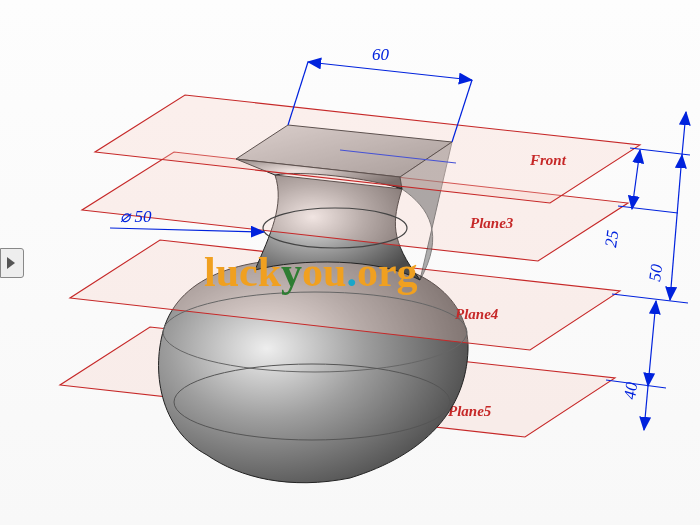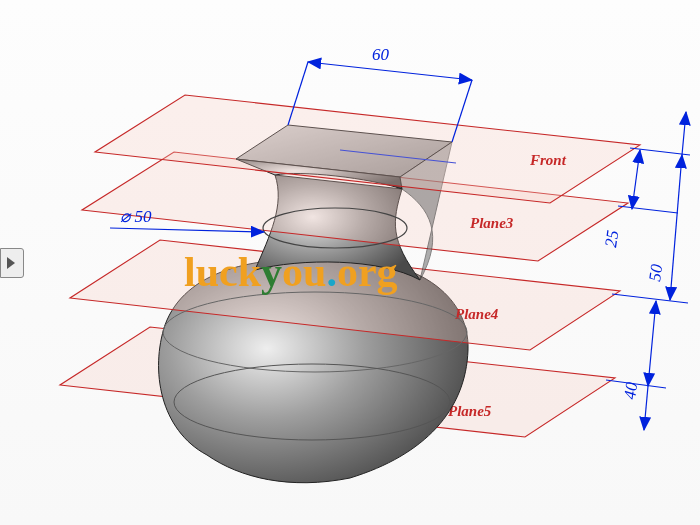--- a/index.html
+++ b/index.html
@@ -5,21 +5,21 @@
 html,body{margin:0;padding:0;width:700px;height:525px;background:#fff;font-family:Arial,sans-serif;overflow:hidden}
 .canvas{position:relative;width:700px;height:525px;background:linear-gradient(180deg,#fdfdfd,#f8f8f8)}
 .side-tab{position:absolute;left:0;top:248px;width:22px;height:28px;border:1px solid #888;background:#eee;border-radius:0 3px 3px 0}
 .side-tab::after{content:"";position:absolute;left:6px;top:8px;width:0;height:0;border-top:6px solid transparent;border-bottom:6px solid transparent;border-left:8px solid #555}
 svg.scene{position:absolute;left:0;top:0}
 .plane-quad{fill:rgba(248,205,195,0.28);stroke:#c62828;stroke-width:1.1}
 .dim-line{stroke:#0022dd;stroke-width:1.2;fill:none}
 .dim-text{font:italic 17px "Times New Roman",serif;fill:#0022dd}
 .model-face{stroke:#222;stroke-width:1}
 .plane-label{font:italic 600 15px "Times New Roman",serif;fill:#c62828}
-.wm{position:absolute;left:184px;top:248px;font:700 42px "Georgia",serif;letter-spacing:0}
+.wm{position:absolute;left:204px;top:248px;font:700 42px "Georgia",serif;letter-spacing:0}
 .wm .w1{color:#f0a020}
 .wm .w2{color:#2e7d32}
 .wm .w3{color:#f0a020}
 .wm .w4{color:#19a6c9}
 .wm .w5{color:#f0a020}
 </style>
 </head>
 <body>
 
 <div class="canvas">

